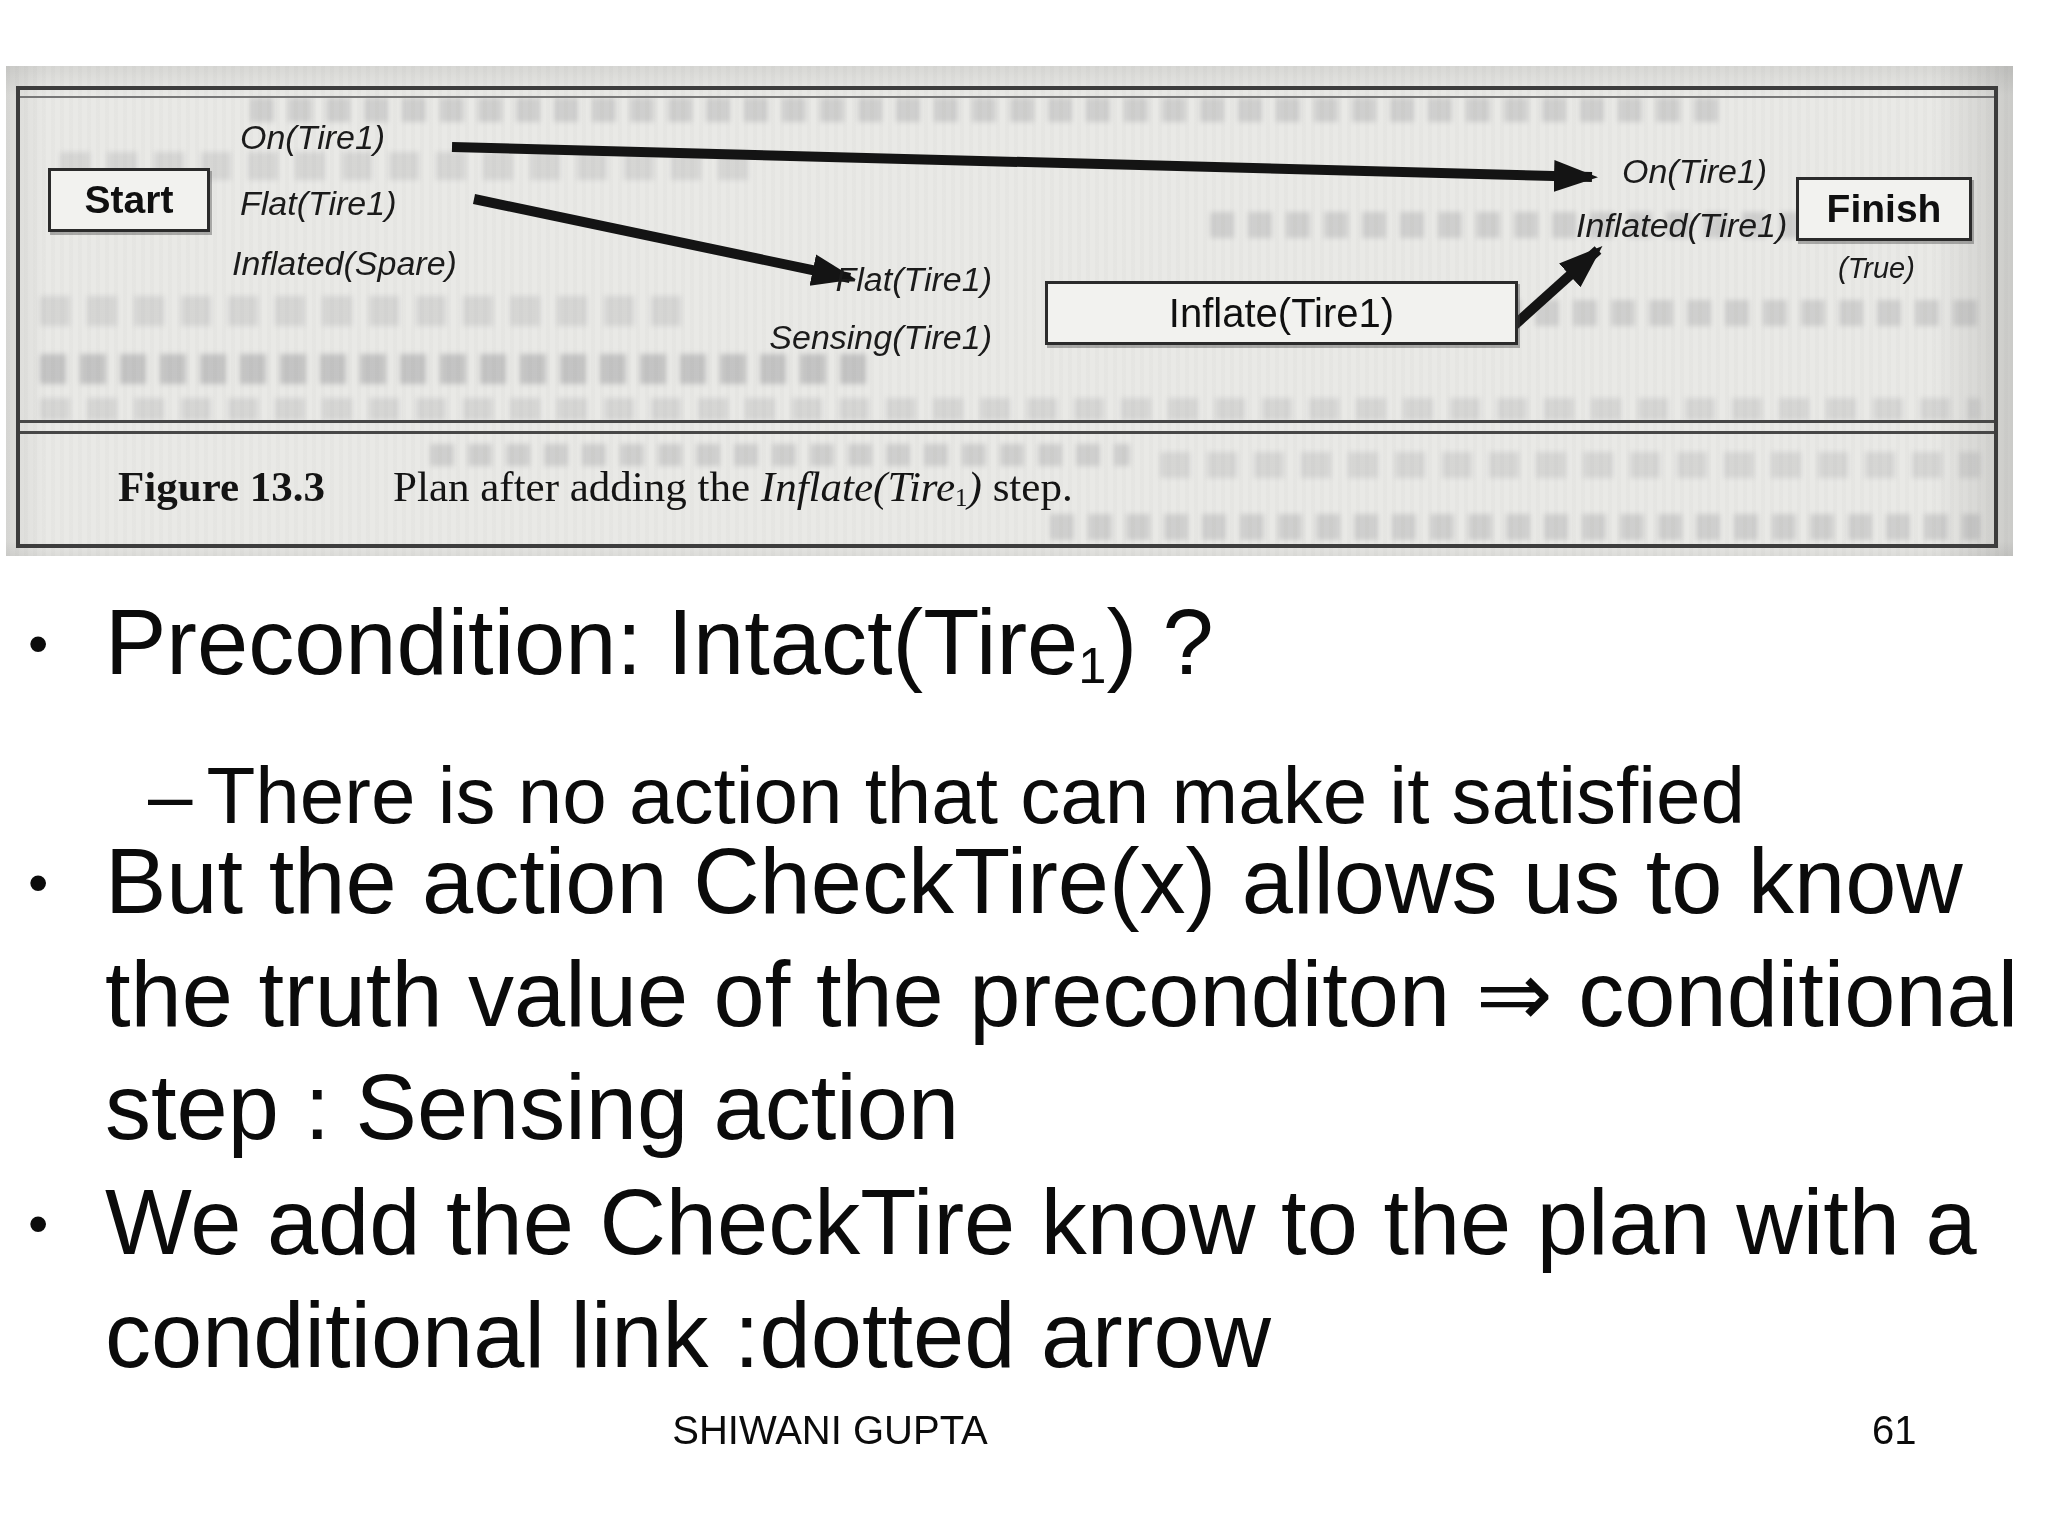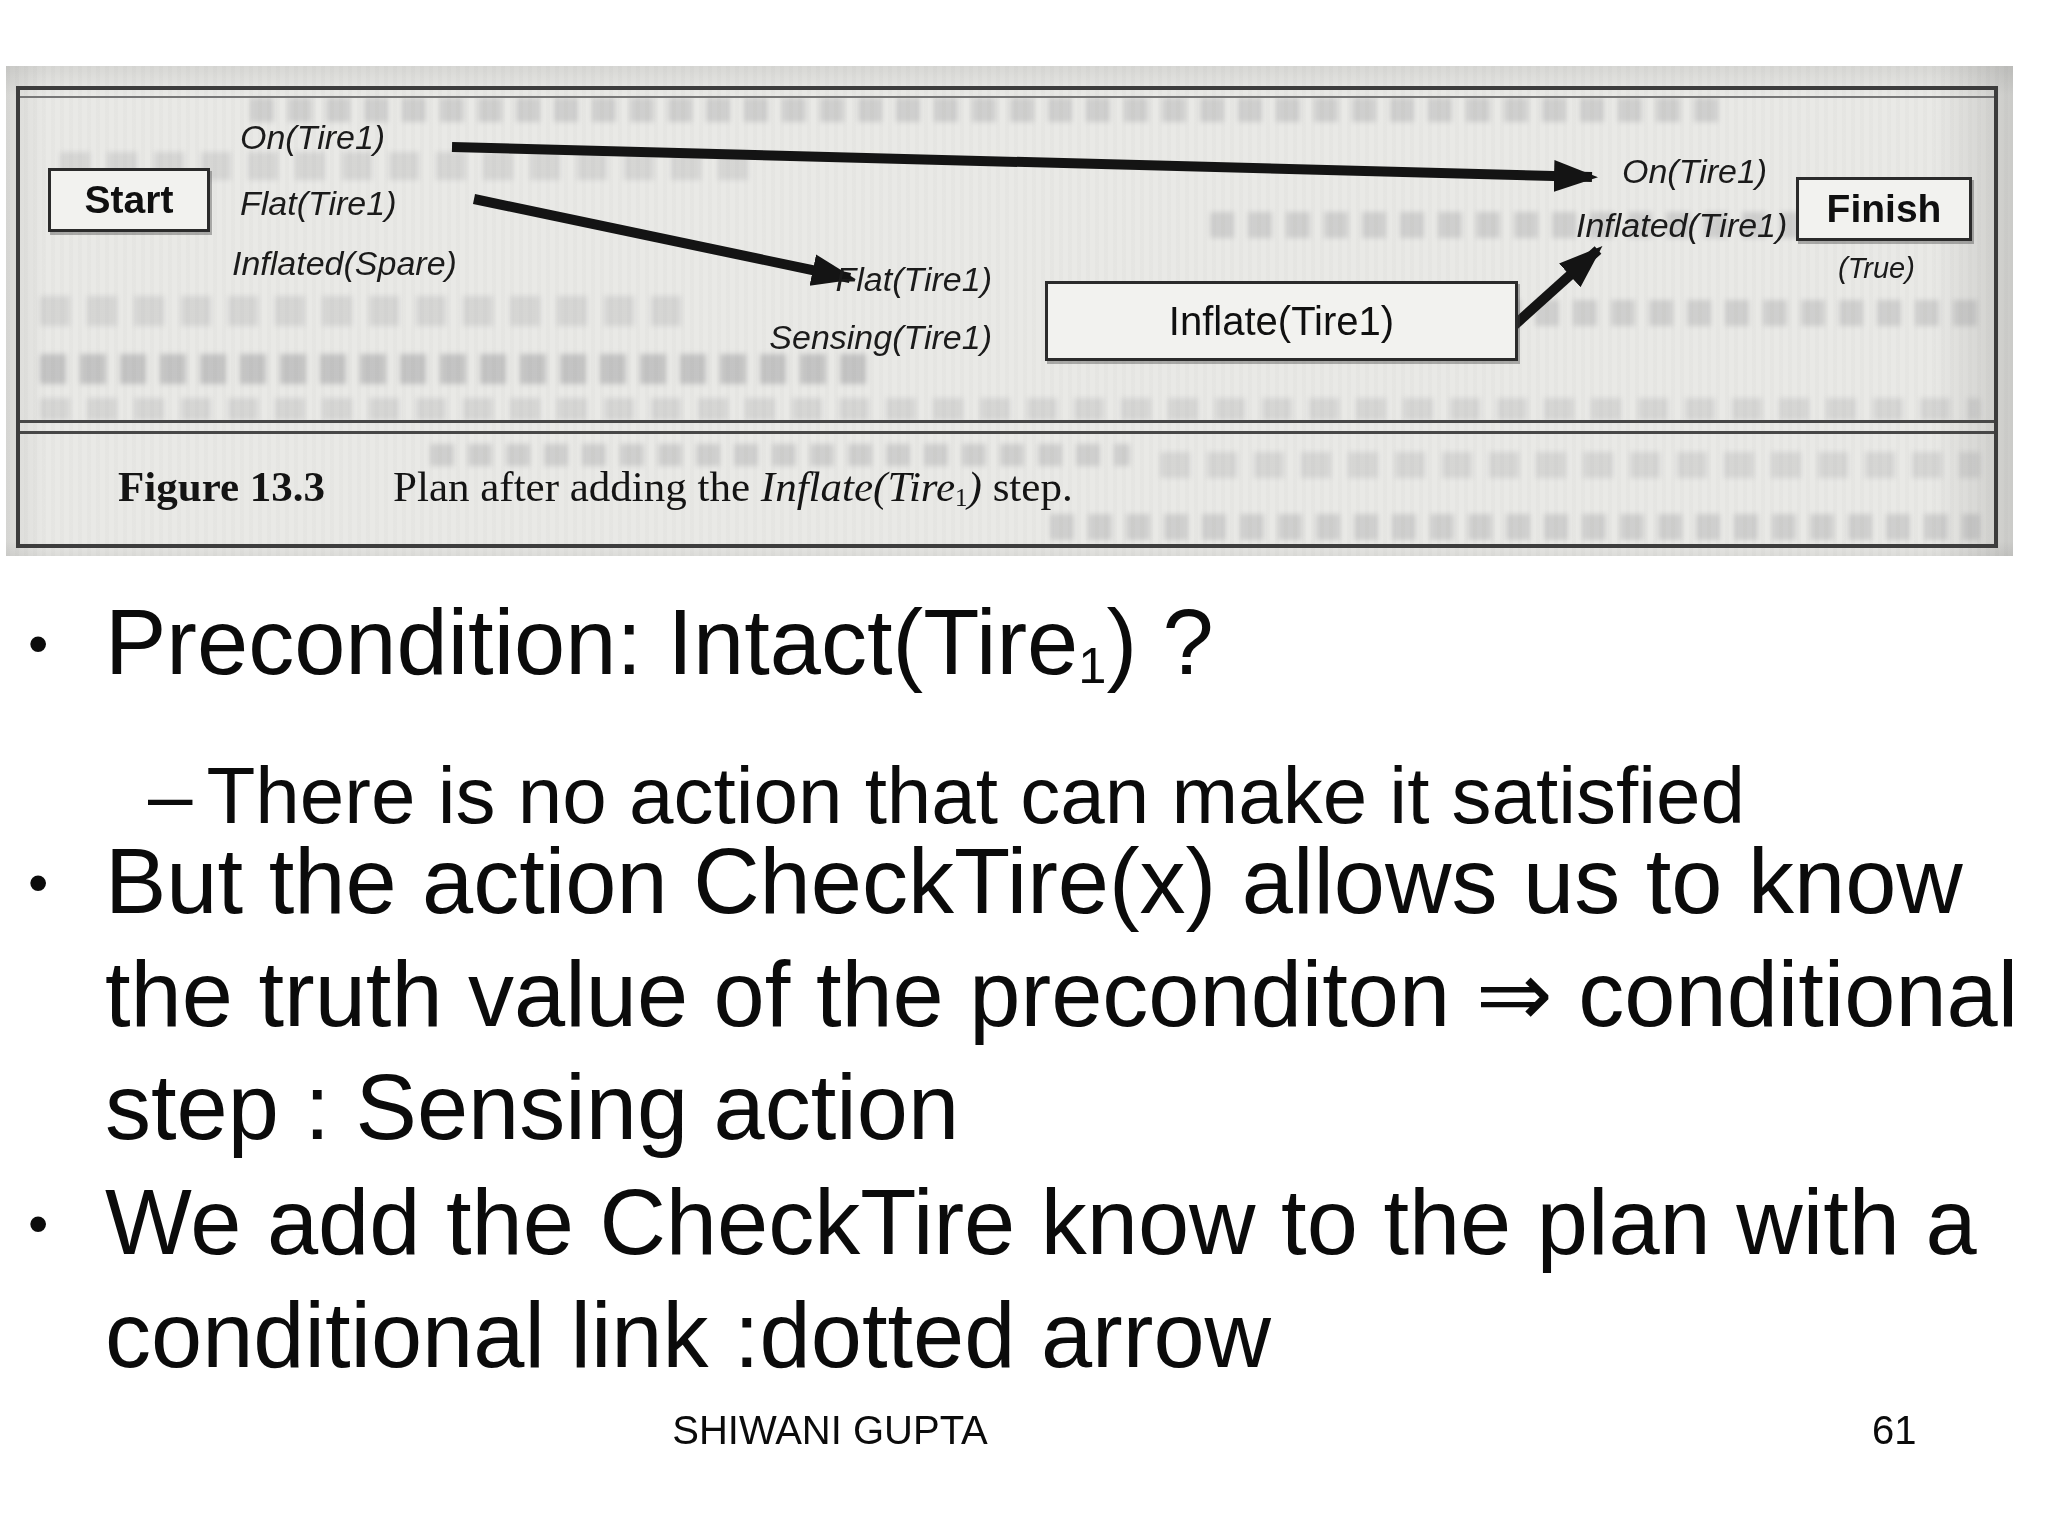--- a/index.html
+++ b/index.html
@@ -24,21 +24,21 @@
   .g-a{background:repeating-linear-gradient(90deg, rgba(105,105,112,.20) 0 24px, rgba(105,105,112,0) 24px 38px);}
   .g-b{background:repeating-linear-gradient(90deg, rgba(105,105,112,.15) 0 30px, rgba(105,105,112,0) 30px 47px);}
   .g-c{background:repeating-linear-gradient(90deg, rgba(95,95,102,.27) 0 26px, rgba(95,95,102,0) 26px 40px);}
 
   
   .node{position:absolute;box-sizing:border-box;border:3px solid #2b2b2b;background:#f2f2ef;
     display:flex;align-items:center;justify-content:center;color:#101010;
     box-shadow:2px 3px 0 rgba(70,70,70,.40);z-index:4;}
   .node-start{left:48px;top:168px;width:162px;height:64px;font-weight:700;font-size:39px;}
   .node-finish{left:1796px;top:177px;width:176px;height:64px;font-weight:700;font-size:39px;}
-  .node-inflate{left:1045px;top:281px;width:473px;height:80px;font-size:40px;align-items:center;}
+  .node-inflate{left:1045px;top:281px;width:473px;height:64px;font-size:40px;align-items:center;}
 
   
   .flabel{position:absolute;font-style:italic;font-size:34px;color:#1b1b1b;white-space:nowrap;z-index:4;}
   .l-on1{left:240px;top:118px;}
   .l-flat1{left:240px;top:184px;}
   .l-inflsp{left:232px;top:244px;}
   .l-flat2{right:1056px;top:260px;}
   .l-intact{right:1056px;top:318px;}
   .l-note-inflate{left:1045px;top:358px;width:473px;text-align:center;font-size:27px;}
   .l-on2{left:1622px;top:152px;}

